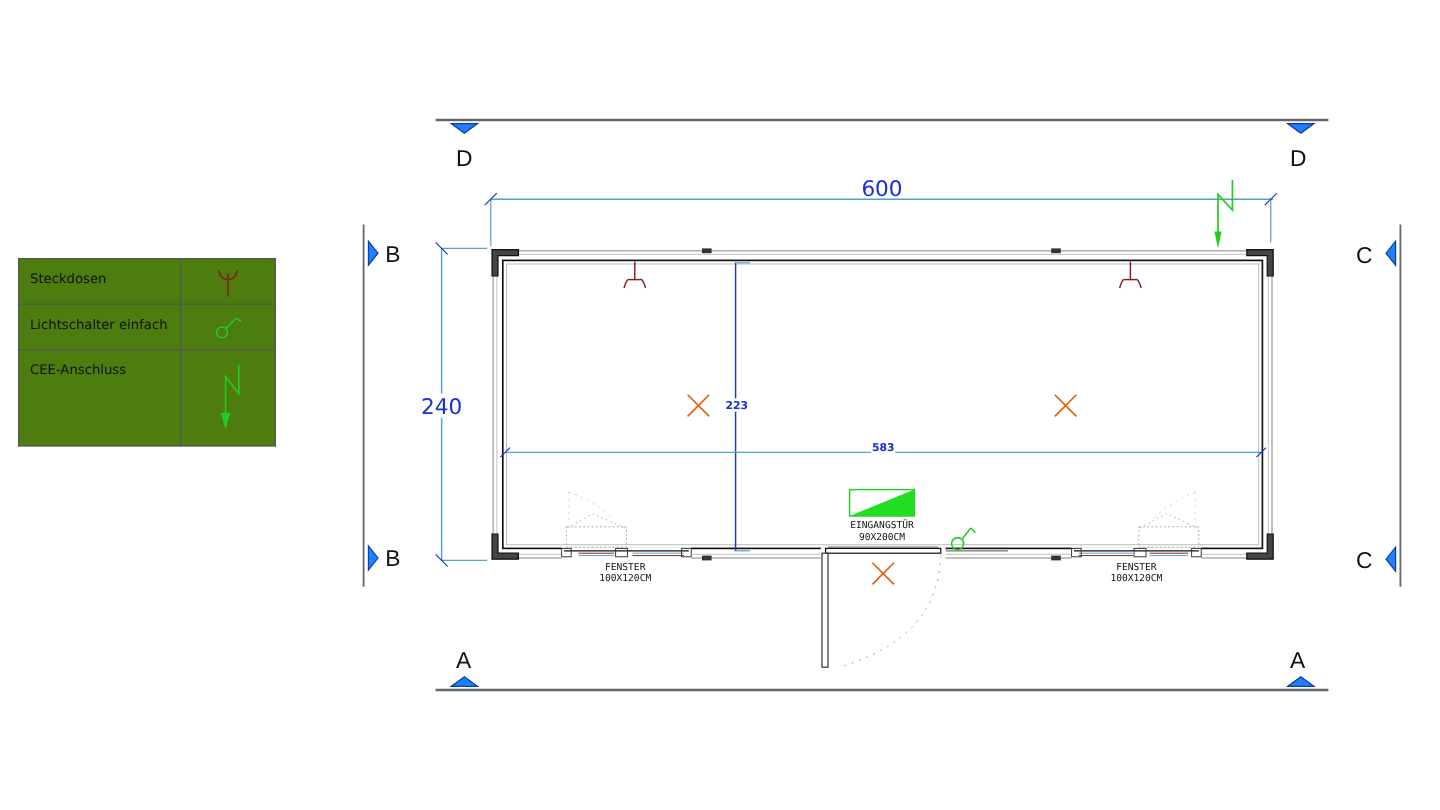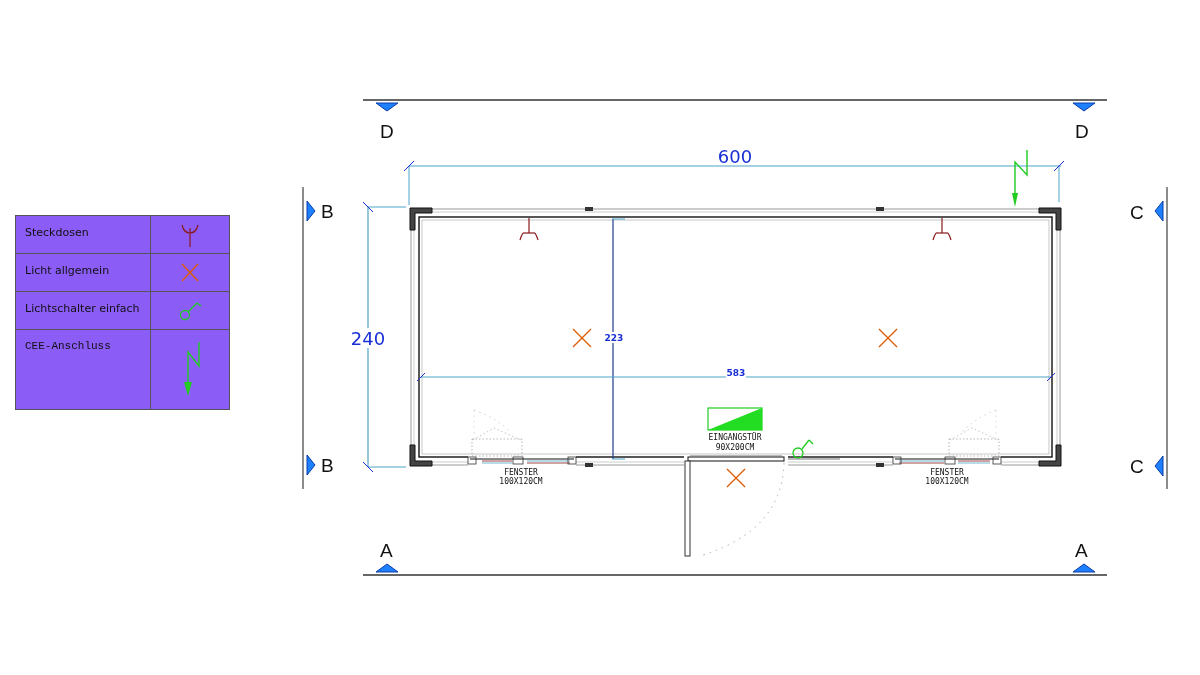--- a/index.html
+++ b/index.html
@@ -1,52 +1,43 @@
 <!DOCTYPE html>
 <html><head>
 <meta charset="utf-8">
 <style>
   html, body { margin: 0; padding: 0; background: #ffffff; }
   body { width: 1200px; height: 675px; position: relative; overflow: hidden; font-family: "DejaVu Sans", sans-serif; }
   #plan { position: absolute; left: 0; top: 0; width: 1200px; height: 675px; }
-  .legend { position: absolute; left: 15px; top: 215px; border-collapse: collapse; background: #8b5cf6; }
+  .legend { position: absolute; left: 15px; top: 215px; border-collapse: collapse; background: #4d7c0f; }
   .legend td { border: 1px solid #555; padding: 0; vertical-align: top; }
   .legend td.lbl { width: 135px; font-size: 11px; color: #111; padding: 10px 0 0 9px; box-sizing: border-box; font-family: "DejaVu Sans", sans-serif; }
   .legend td.sym { width: 78px; position: relative; }
   .legend tr.r1 td { height: 37px; }
   .legend tr.r2 td { height: 37px; }
   .legend tr.r3 td { height: 37px; }
-  .legend tr.r4 td { height: 79px; font-family: Liberation Mono, monospace; }
+  .legend tr.r4 td { height: 79px; }
   .legend tr.r5 td { height: 48px; }
   .legend svg { position: absolute; left: 0; top: 0; }
   .t-label { font-family: "Liberation Sans", sans-serif; font-size: 19px; fill: #111; }
   .dim-big { font-family: "DejaVu Sans", sans-serif; font-size: 18px; fill: #1a2fd6; }
   .dim-small { font-family: "DejaVu Sans", sans-serif; font-size: 9px; fill: #1a2fd6; font-weight: bold; }
   .cap { font-family: "DejaVu Sans Mono", monospace; font-size: 8px; fill: #111; }
 </style>
 </head>
 <body>
 
 <table class="legend">
   <tbody>
       <tr class="r1">
     <td class="lbl">Steckdosen</td>
     <td class="sym">
       <svg width="78" height="37" viewBox="0 0 78 37">
         <line x1="39" y1="12" x2="39" y2="31" stroke="#8b1a1a" stroke-width="1.2"></line>
         <path d="M31 9 Q33 17 39 17 Q45 17 47 9" fill="none" stroke="#8b1a1a" stroke-width="1.2"></path>
-      </svg>
-    </td>
-  </tr>
-  <tr class="r2">
-    <td class="lbl">Licht allgemein</td>
-    <td class="sym">
-      <svg width="78" height="37" viewBox="0 0 78 37">
-        <line x1="31" y1="10" x2="47" y2="27" stroke="#e05a00" stroke-width="1.3"></line>
-        <line x1="47" y1="10" x2="31" y2="27" stroke="#e05a00" stroke-width="1.3"></line>
       </svg>
     </td>
   </tr>
   <tr class="r3">
     <td class="lbl">Lichtschalter einfach</td>
     <td class="sym">
       <svg width="78" height="37" viewBox="0 0 78 37">
         <circle cx="34" cy="23" r="4.5" fill="none" stroke="#22cc22" stroke-width="1.3"></circle>
         <line x1="37" y1="20" x2="46" y2="11" stroke="#22cc22" stroke-width="1.3"></line>
         <line x1="46" y1="11" x2="50" y2="14" stroke="#22cc22" stroke-width="1.3"></line>

